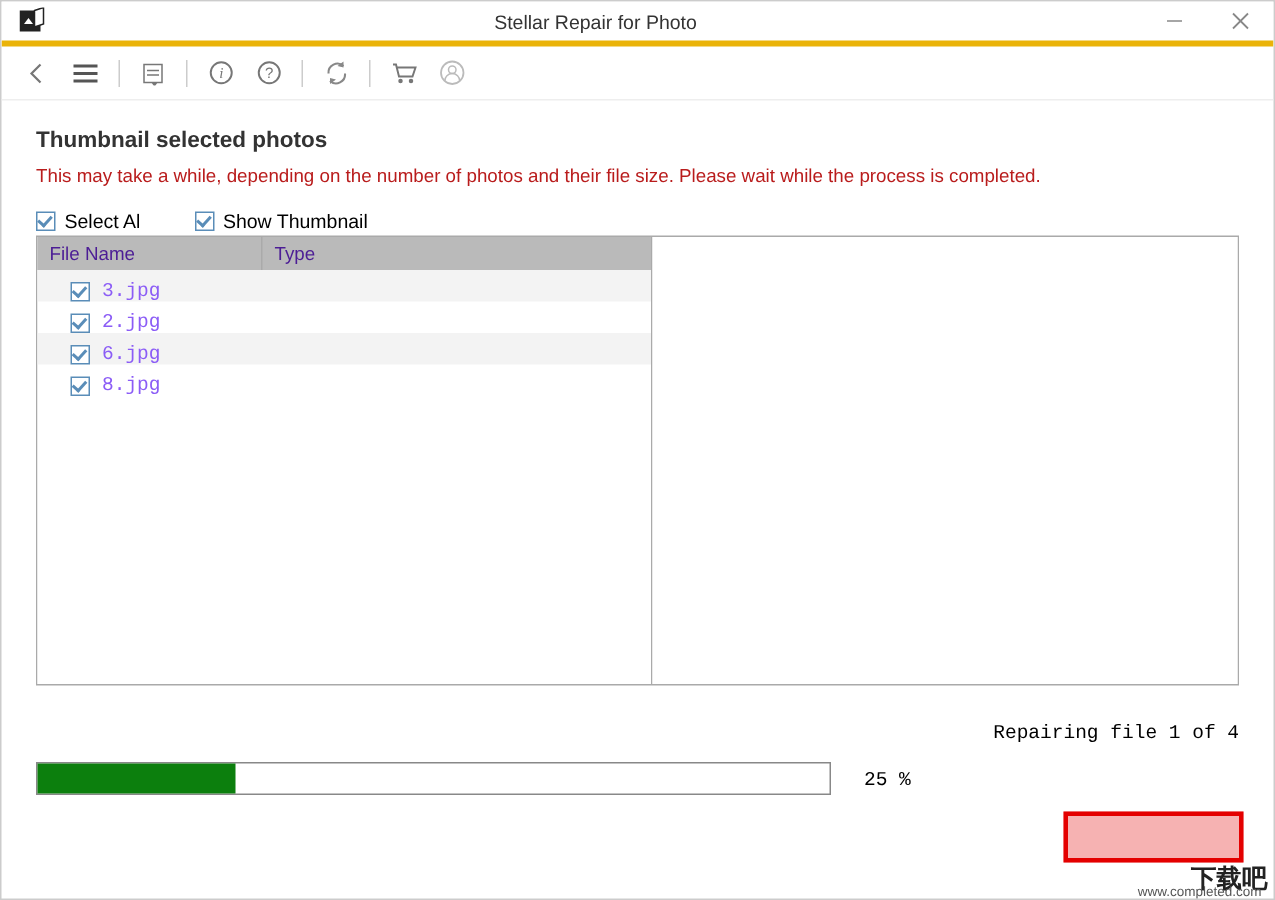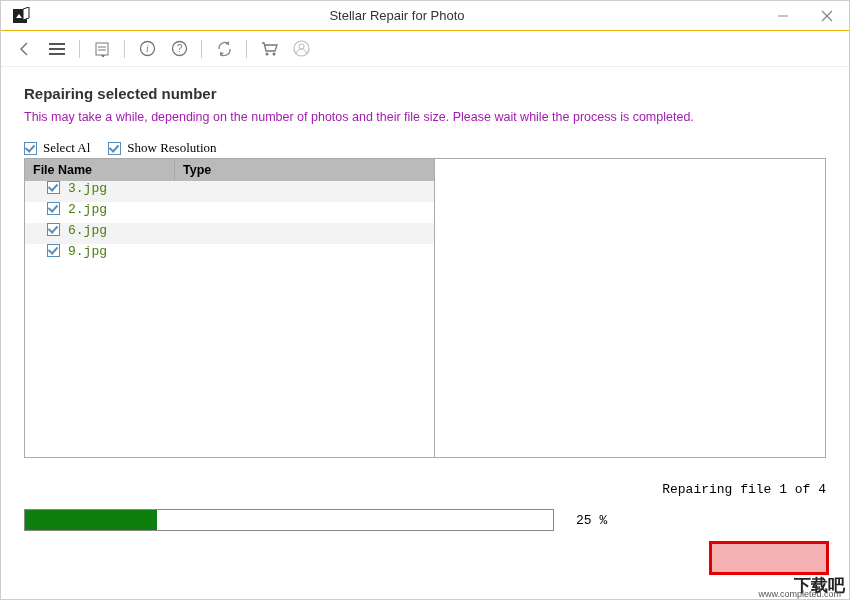--- a/index.html
+++ b/index.html
@@ -10,21 +10,21 @@
       width: 850px;
       height: 600px;
       border: 1px solid #ccc;
       overflow: hidden;
       position: relative;
     }
     .titlebar {
       height: 30px;
       display: flex;
       align-items: center;
-      border-bottom: 1px solid #eab308;
+      border-bottom: 4px solid #eab308;
       background: #fff;
     }
     .titlebar .logo {
       margin-left: 12px;
       display: inline-flex;
     }
     .titlebar .title {
       flex: 1;
       text-align: center;
       font-size: 13px;
@@ -66,28 +66,28 @@
       padding: 18px 23px 10px 23px;
     }
     .heading {
       font-size: 15px;
       font-weight: bold;
       margin-bottom: 8px;
       color: #333;
     }
     .subheading {
       font-size: 12.5px;
-      color: #a21caf;
+      color: #b91c1c;
       margin-bottom: 16px;
     }
     .checkrow {
       display: flex;
       align-items: center;
-      gap: 18px;
-      font-family: Liberation Serif, serif;
+      gap: 36px;
+      font-family: Liberation Sans, sans-serif;
       font-size: 13px;
       margin-bottom: 2px;
     }
     .checkbox {
       width: 13px;
       height: 13px;
       border: 1px solid #5a8db8;
       background: #fff;
       display: inline-flex;
       align-items: center;
@@ -118,43 +118,42 @@
       flex-direction: column;
       border-right: 1px solid #aaa;
     }
     .right-panel {
       flex: 1;
       background: #fff;
     }
     .table-header {
       display: flex;
       background: #bababa;
-      color: #000000;
+      color: #4c1d95;
       font-size: 12.5px;
       height: 22px;
       align-items: center;
-      font-weight: bold;
     }
     .th { padding: 0 8px; border-right: 1px solid #aaa; height: 100%; display: flex; align-items: center; }
     .th:last-child { border-right: none; flex: 1; }
     .th-name { width: 150px; }
     .th-type { width: 140px; }
     .table-body {
       flex: 1;
       overflow-y: auto;
       background: #fff;
     }
     .row {
       display: flex;
-      align-items: flex-start;
+      align-items: flex-end;
       height: 21px;
       padding-left: 22px;
       font-family: "Courier New", monospace;
       font-size: 13px;
-      color: #4d7c0f;
+      color: #8b5cf6;
     }
     .row.even { background: #f3f3f3; }
     .row .checkbox { margin-right: 8px; }
     .status-area {
       padding: 14px 23px 0 23px;
     }
     .status-text {
       font-family: "Courier New", monospace;
       font-size: 13px;
       margin-bottom: 12px;
@@ -289,31 +288,31 @@
   <div class="tb-btn">
     <svg width="17" height="17">
         <circle cx="8.5" cy="8.5" r="7.5" stroke="#bbb" fill="none" stroke-width="1.2"></circle>
         <circle cx="8.5" cy="6.5" r="2.5" stroke="#bbb" fill="none"></circle>
         <path d="M3.5 14 A5 5 0 0 1 13.5 14" stroke="#bbb" fill="none"></path>
       </svg>
   </div>
 </div>
 
 <div class="content">
-  <div class="heading">Repairing selected number</div>
+  <div class="heading">Thumbnail selected photos</div>
   <div class="subheading">This may take a while, depending on the number of photos and their file size. Please wait while the process is completed.</div>
 
   <div class="checkrow">
     <span class="checkitem">
       <span class="checkbox checked"></span>
       <span>Select Al</span>
     </span>
     <span class="checkitem">
       <span class="checkbox checked"></span>
-      <span>Show Resolution</span>
+      <span>Show Thumbnail</span>
     </span>
   </div>
 
   <div class="panels">
     <div class="left-panel">
       <div class="table-header">
         <div class="th th-name">File Name</div>
         <div class="th th-type">Type</div>
       </div>
       <div class="table-body" id="table-body">
@@ -324,21 +323,21 @@
           <div class="row">
             <span class="checkbox checked"></span>
             <span>2.jpg</span>
           </div>
           <div class="row even">
             <span class="checkbox checked"></span>
             <span>6.jpg</span>
           </div>
           <div class="row">
             <span class="checkbox checked"></span>
-            <span>9.jpg</span>
+            <span>8.jpg</span>
           </div>
         </div>
     </div>
     <div class="right-panel"></div>
   </div>
 </div>
 
 <div class="status-area">
   <div class="status-text">Repairing file 1 of 4</div>
   <div class="progress-row">

